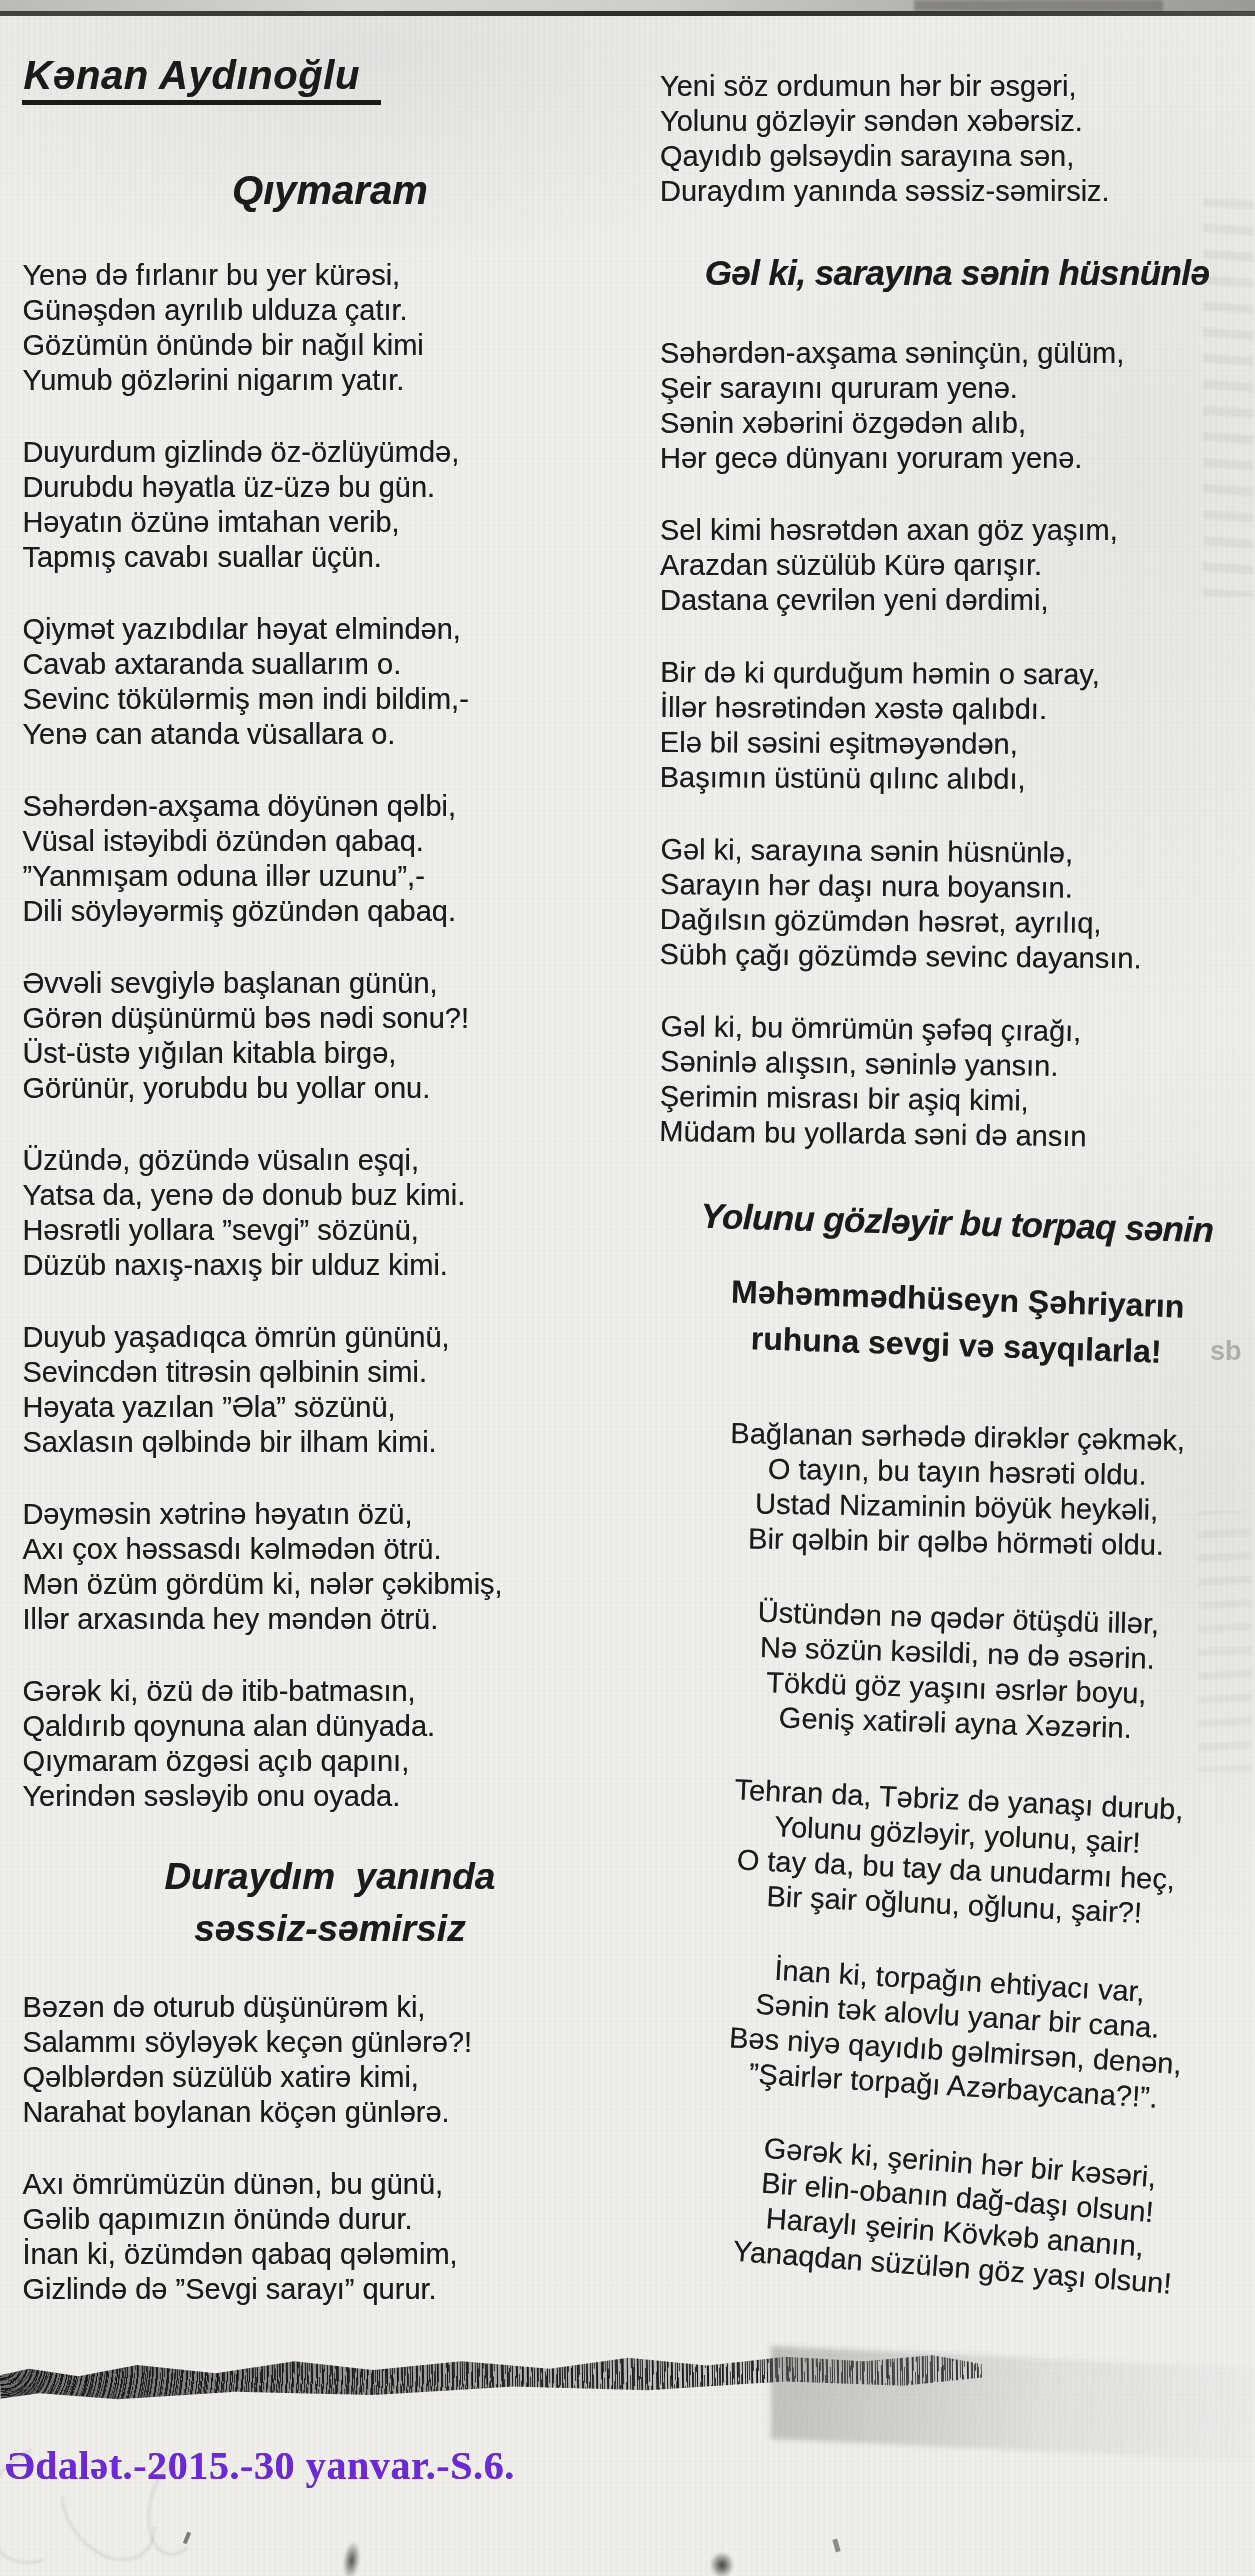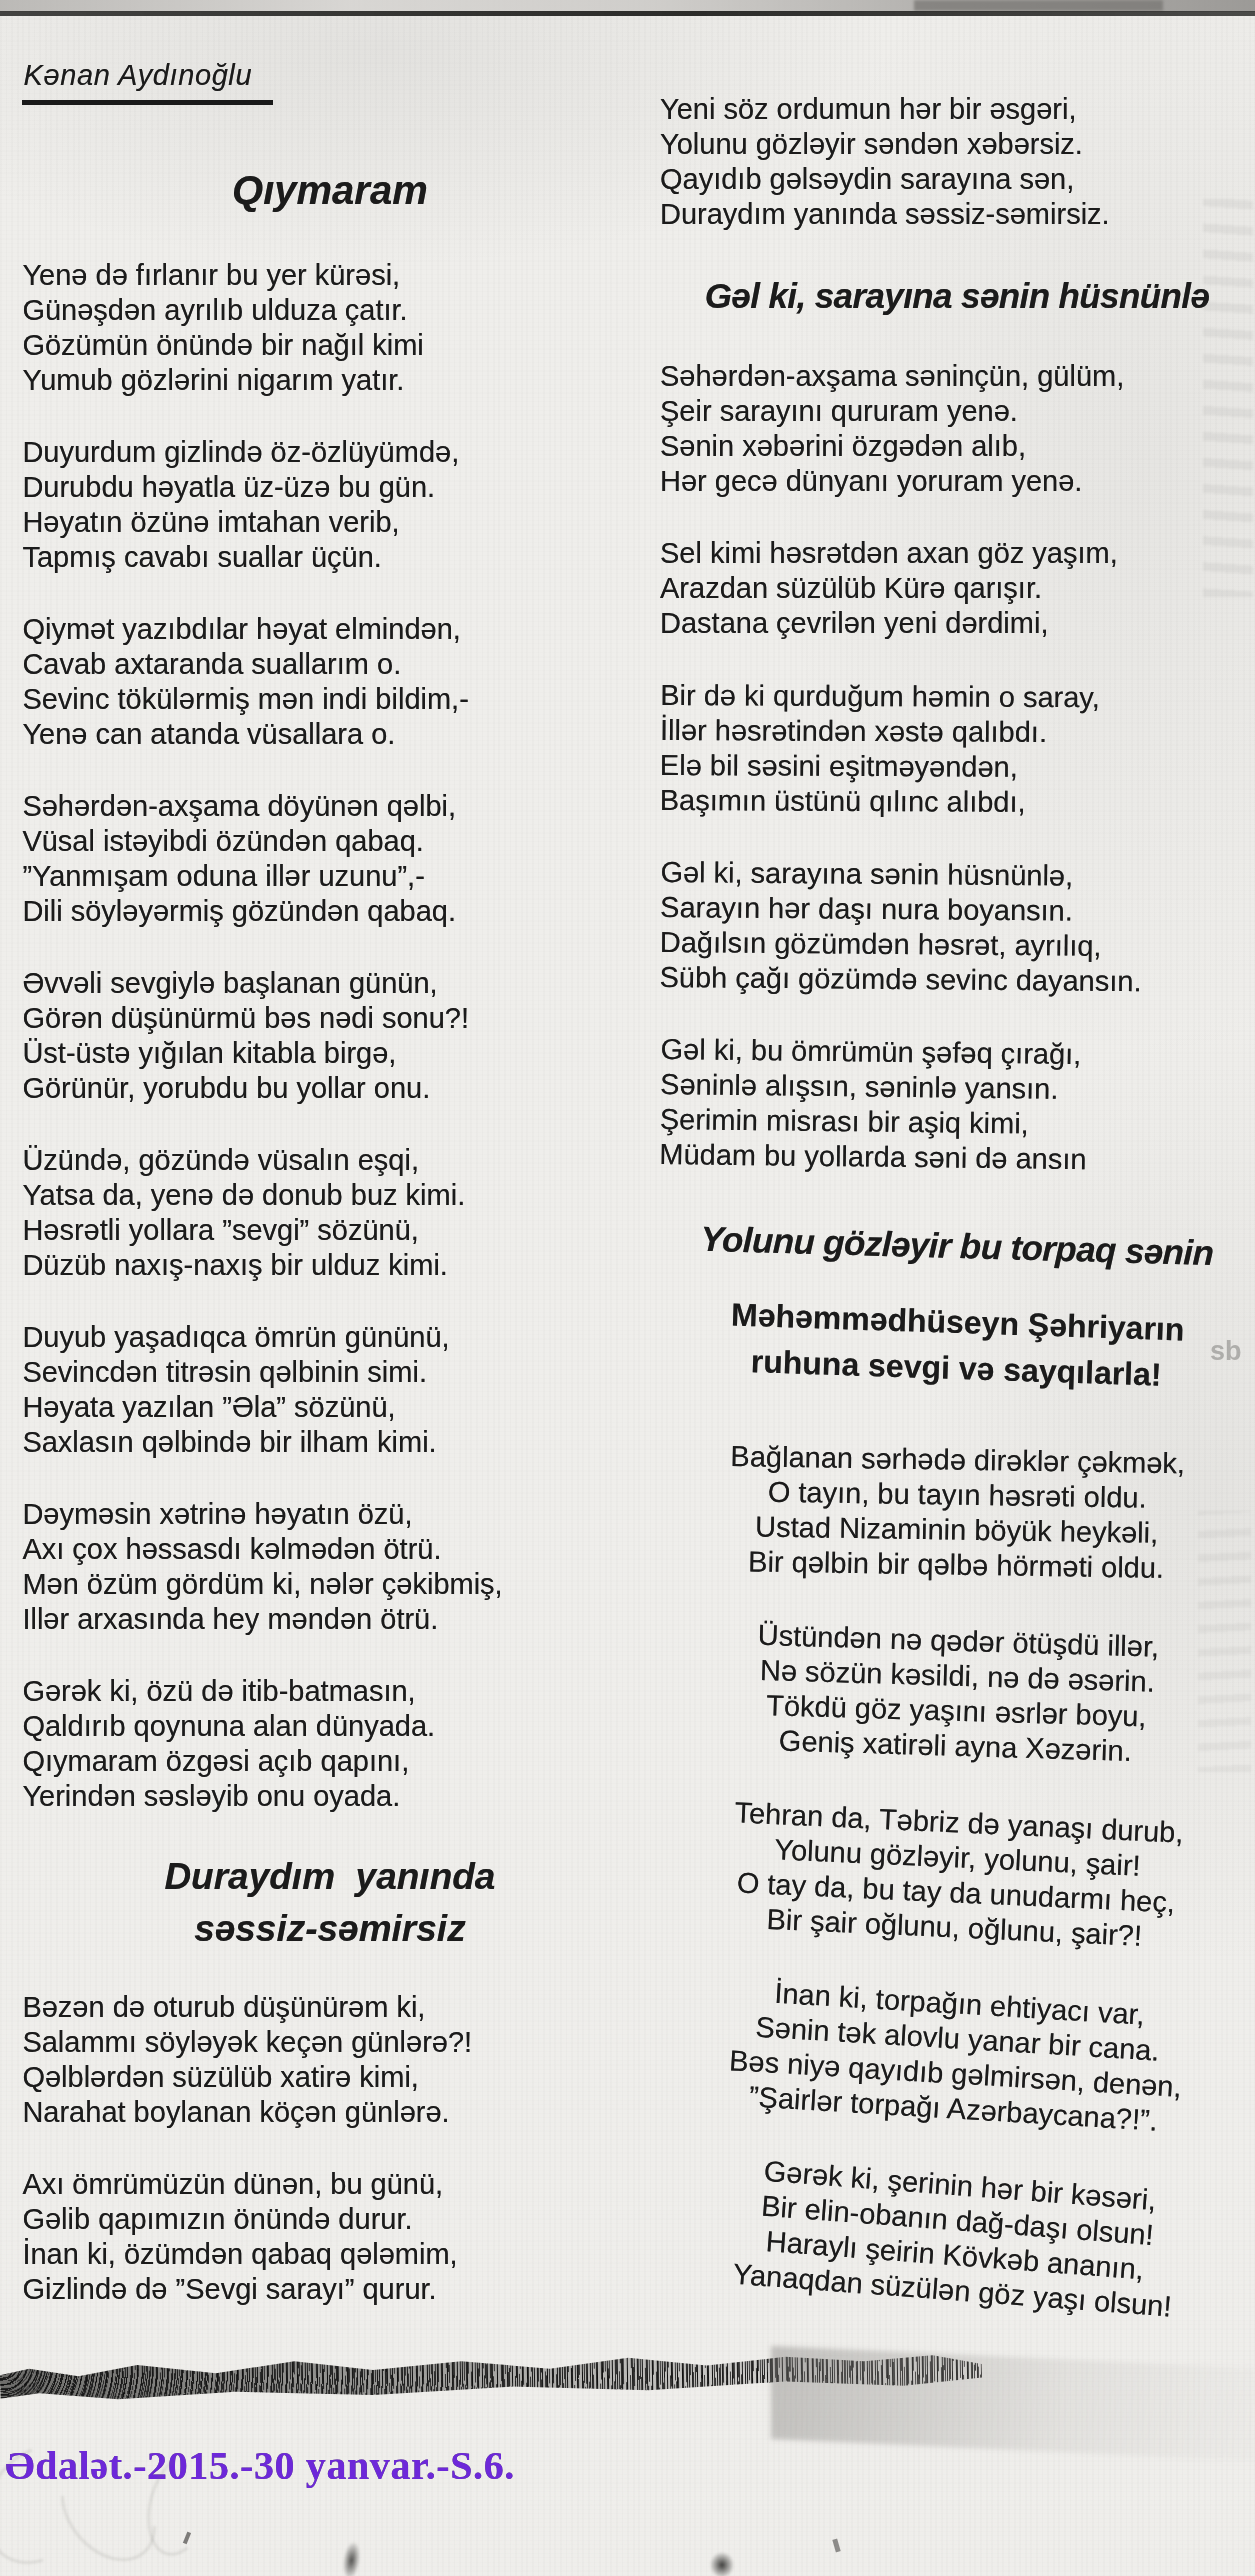--- a/index.html
+++ b/index.html
@@ -36,21 +36,21 @@
     position:absolute;top:0;left:914px;width:249px;height:10.6px;
     background:#787673;opacity:.75;filter:blur(1.6px);
   }
   
   .col{position:absolute;top:0;}
   .col-left{left:22.4px;width:615px;}
   .col-right{left:660px;width:594px;}
   .author{
     display:inline-block;
     margin-top:53px;
-    font-size:29px;line-height:44px;font-weight:normal;font-style:italic;
+    font-size:40px;line-height:44px;font-weight:bold;font-style:italic;
     letter-spacing:0.6px;
     border-bottom:5px solid #1a1a1a;
     padding:0 21px 3.1px 1.2px;
     text-shadow:0 0 0.6px rgba(20,20,20,.6);
   }
   .poem-title{
     text-align:center;font-weight:bold;font-style:italic;
     white-space:pre-wrap;
     text-shadow:0 0 0.6px rgba(20,20,20,.55);
   }
@@ -64,21 +64,21 @@
     font-size:32px;line-height:46px;
     transform:rotate(1.9deg);
     text-shadow:0 0 0.6px rgba(20,20,20,.5);
   }
   .stanzas{font-size:29px;line-height:35px;}
   .stanzas .line{white-space:pre;text-shadow:0 0 0.6px rgba(25,25,25,.65);}
   .stanza{margin-bottom:37px;}
   .stanza:last-child{margin-bottom:0;}
   .p1{margin-top:44px;}
   .p2-left{margin-top:35px;}
-  .p2-cont{margin-top:92px;}
+  .p2-cont{margin-top:69px;}
   .p3{margin-top:39px;}
   .p4{margin-top:47px;text-align:center;}
   
   .p3 .stanza,.p4 .stanza{transform-origin:0 50%;}
   .p3 .stanza:nth-child(3){transform:rotate(.3deg);}
   .p3 .stanza:nth-child(4){transform:rotate(.5deg);}
   .p3 .stanza:nth-child(5){transform:rotate(.7deg);}
   .p4 .stanza:nth-child(1){transform:rotate(.9deg);}
   .p4 .stanza:nth-child(2){transform:rotate(1.7deg);}
   .p4 .stanza:nth-child(3){transform:rotate(2.6deg);}

